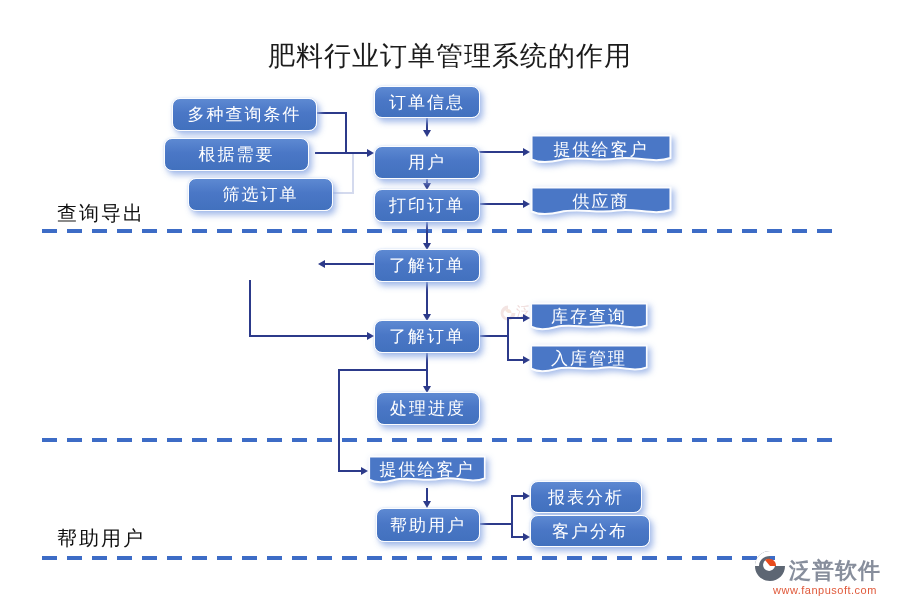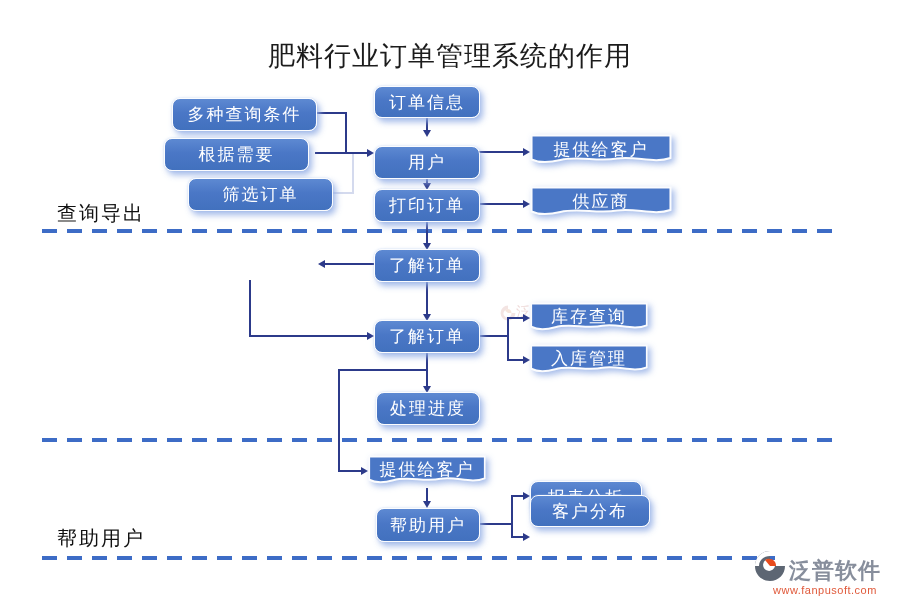--- a/index.html
+++ b/index.html
@@ -121,21 +121,21 @@
         <path d="M1.5,1.5 H138.5 V24 C122,30 104,21.5 86,24.5 C66,28 48,21.5 30,26 C18,29 8,28.5 1.5,25.5 Z" fill="#4a77c6" stroke="#fbfcfe" stroke-width="2"></path>
       </svg>
     <span>提供给客户</span>
   </div>
   <div class="box" style="left:376px;top:508px;width:102px;height:32px">
       <span>帮助用户</span>
     </div>
   <div class="box" style="left:530px;top:481px;width:110px;height:30px">
       <span>报表分析</span>
     </div>
-  <div class="box" style="left:530px;top:495px;width:118px;height:30px">
+  <div class="box" style="left:530px;top:515px;width:118px;height:30px">
       <span>客户分布</span>
     </div>
 
   <div class="ln h" style="left:315px;top:112px;width:32px"></div>
   <div class="ln v" style="left:345px;top:112px;height:42px"></div>
   <div class="ln h" style="left:315px;top:152px;width:52px"></div>
   <div class="ar ar-r" style="left:367px;top:149px"></div>
   <div class="ln h faint" style="left:315px;top:192px;width:39px"></div>
   <div class="ln v faint" style="left:352px;top:154px;height:40px"></div>
 

